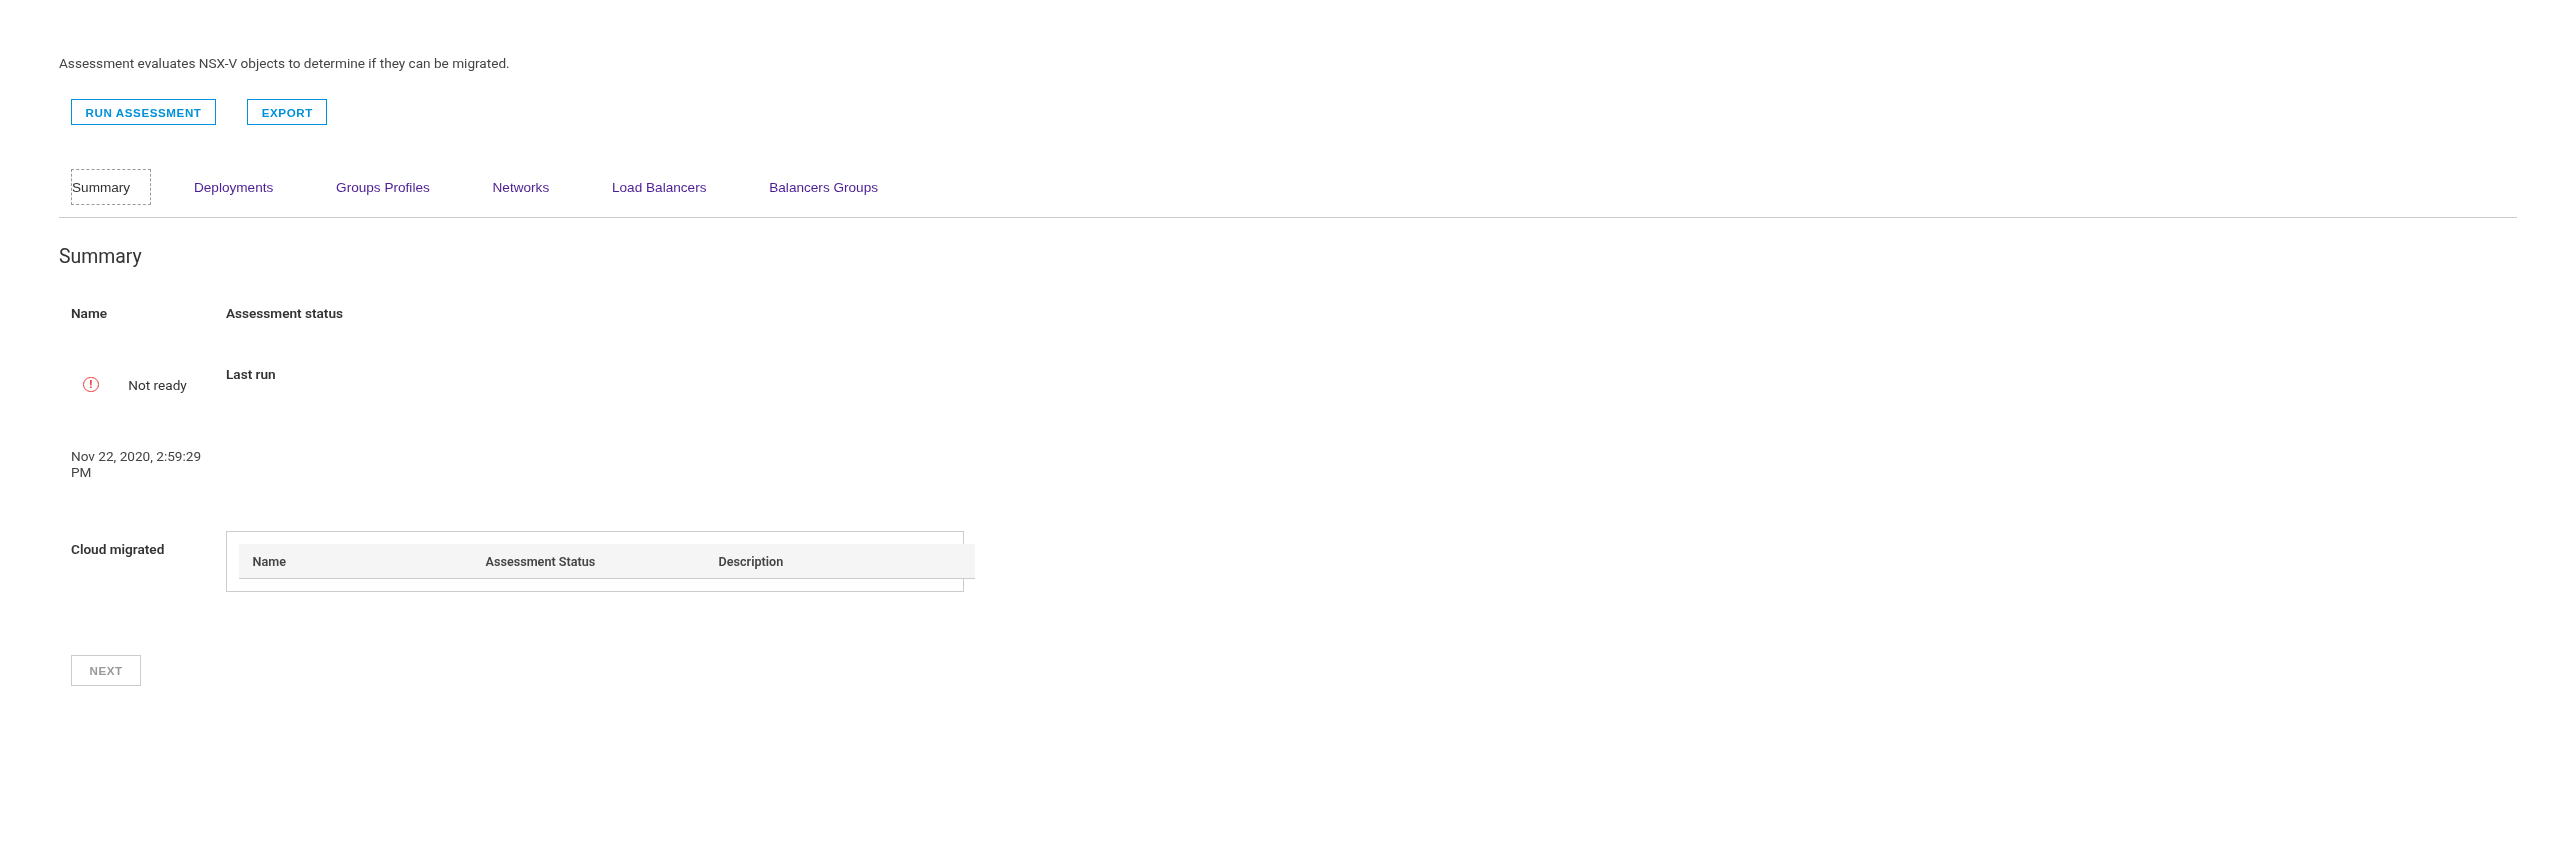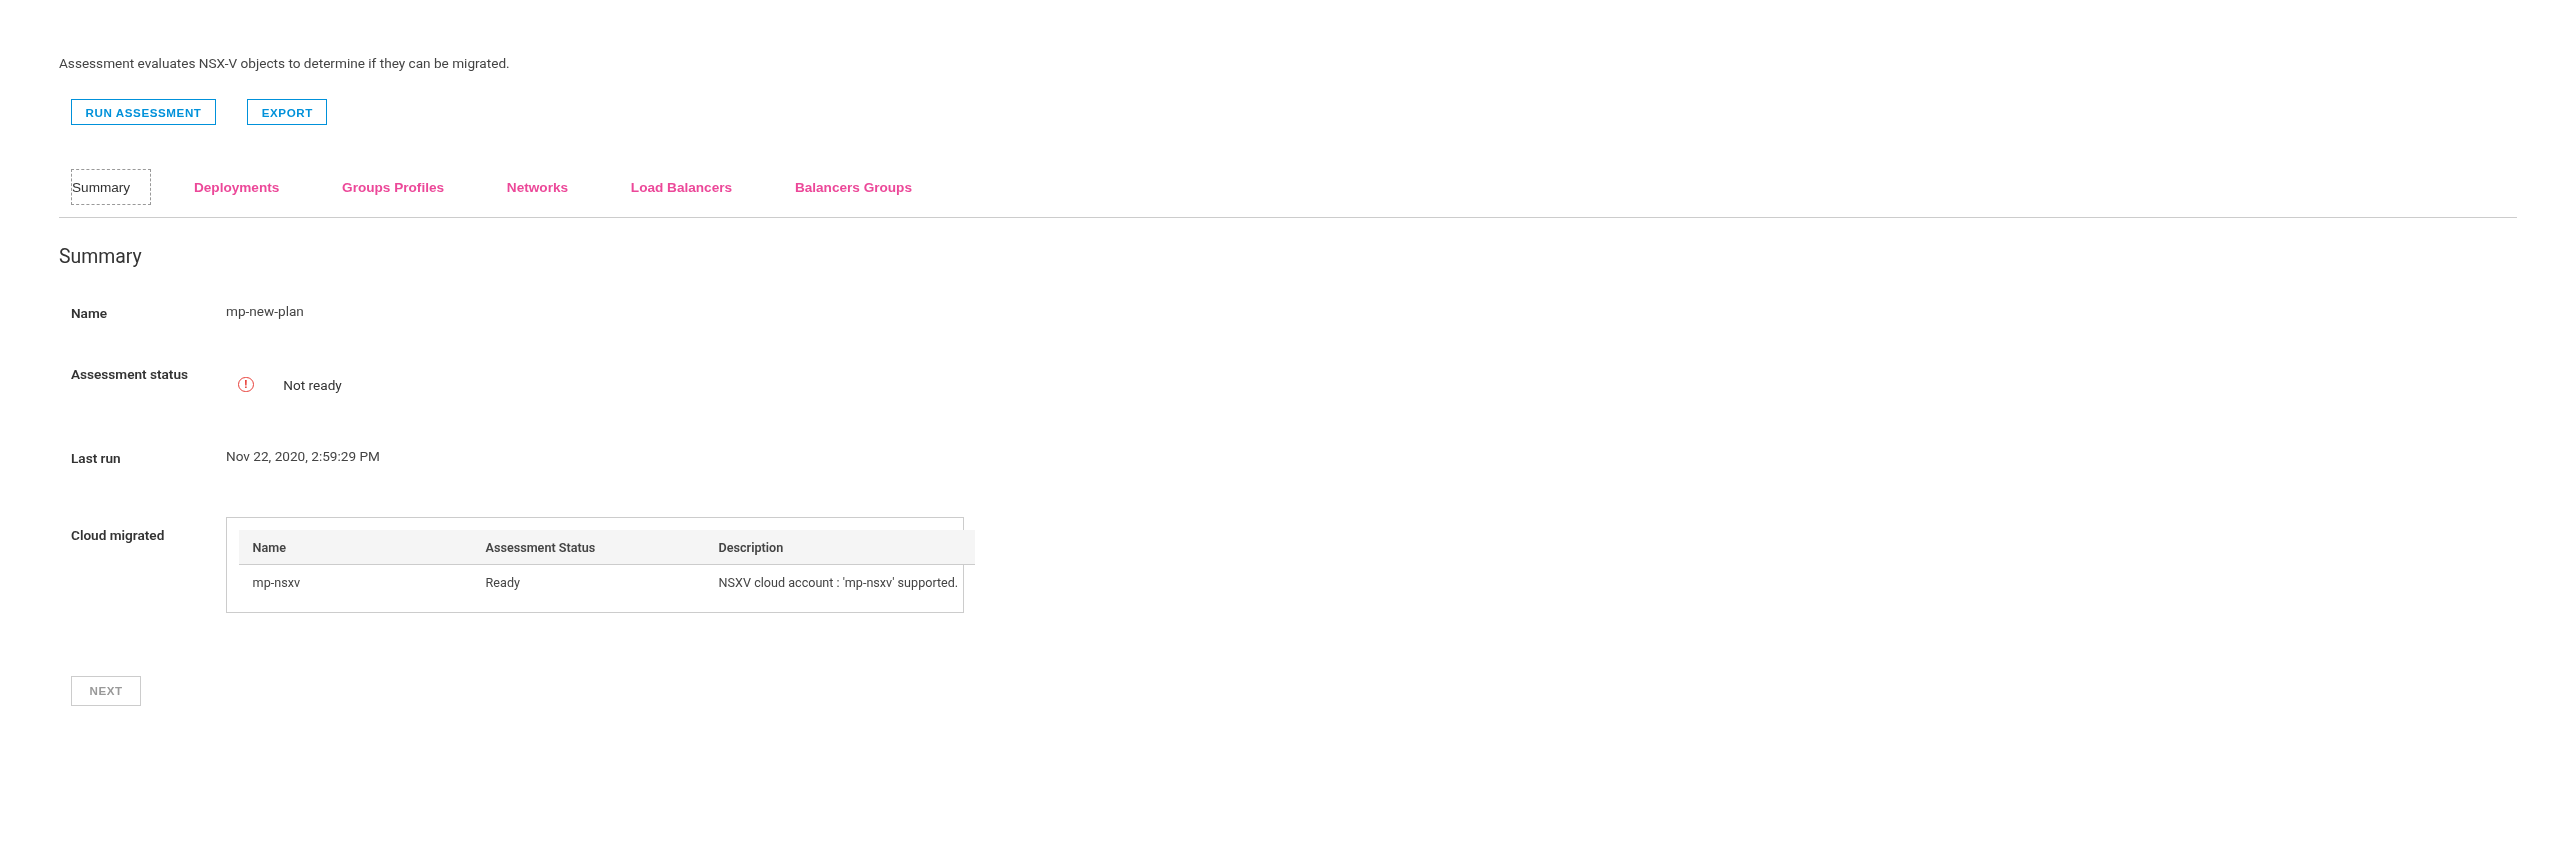--- a/index.html
+++ b/index.html
@@ -42,26 +42,25 @@
 
     .tabs {
       display: flex;
       border-bottom: 1px solid #ccc;
       margin-bottom: 27px;
     }
 
     .tab {
       padding: 9.7px 19.4px;
       font-size: 13.6px;
-      color: #ec4899;
+      color: #4c1d95;
       cursor: pointer;
       border: none;
       background: transparent;
       white-space: nowrap;
-      font-weight: bold;
     }
 
     .tab:first-child {
       padding-left: 0;
     }
 
     .tab.active {
       color: #333;
       border: 1.5px dashed #999;
       background: transparent;
@@ -202,21 +201,20 @@
   <button class="tab">Networks</button>
   <button class="tab">Load Balancers</button>
   <button class="tab">Balancers Groups</button>
 </div>
 
 <h2 class="section-title">Summary</h2>
 
 <div class="info-grid">
 
   <div class="info-label">Name</div>
-  <div class="info-value">mp-new-plan</div>
 
   <div class="info-label">Assessment status</div>
   <div class="status-wrapper">
     <span class="status-icon">!</span>
     <span>Not ready</span>
   </div>
 
   <div class="info-label">Last run</div>
   <div class="info-value">Nov 22, 2020, 2:59:29 PM</div>
 </div>
@@ -226,25 +224,20 @@
   <div class="accounts-table">
     <table>
       <thead>
         <tr>
           <th>Name</th>
           <th>Assessment Status</th>
           <th>Description</th>
         </tr>
       </thead>
       <tbody id="accounts-tbody">
-      <tr>
-            <td>mp-nsxv</td>
-            <td>Ready</td>
-            <td>NSXV cloud account : 'mp-nsxv' supported.</td>
-          </tr>
         </tbody>
     </table>
   </div>
 </div>
 
 <div class="next-section">
   <button class="btn-next">NEXT</button>
 </div>
 
 

